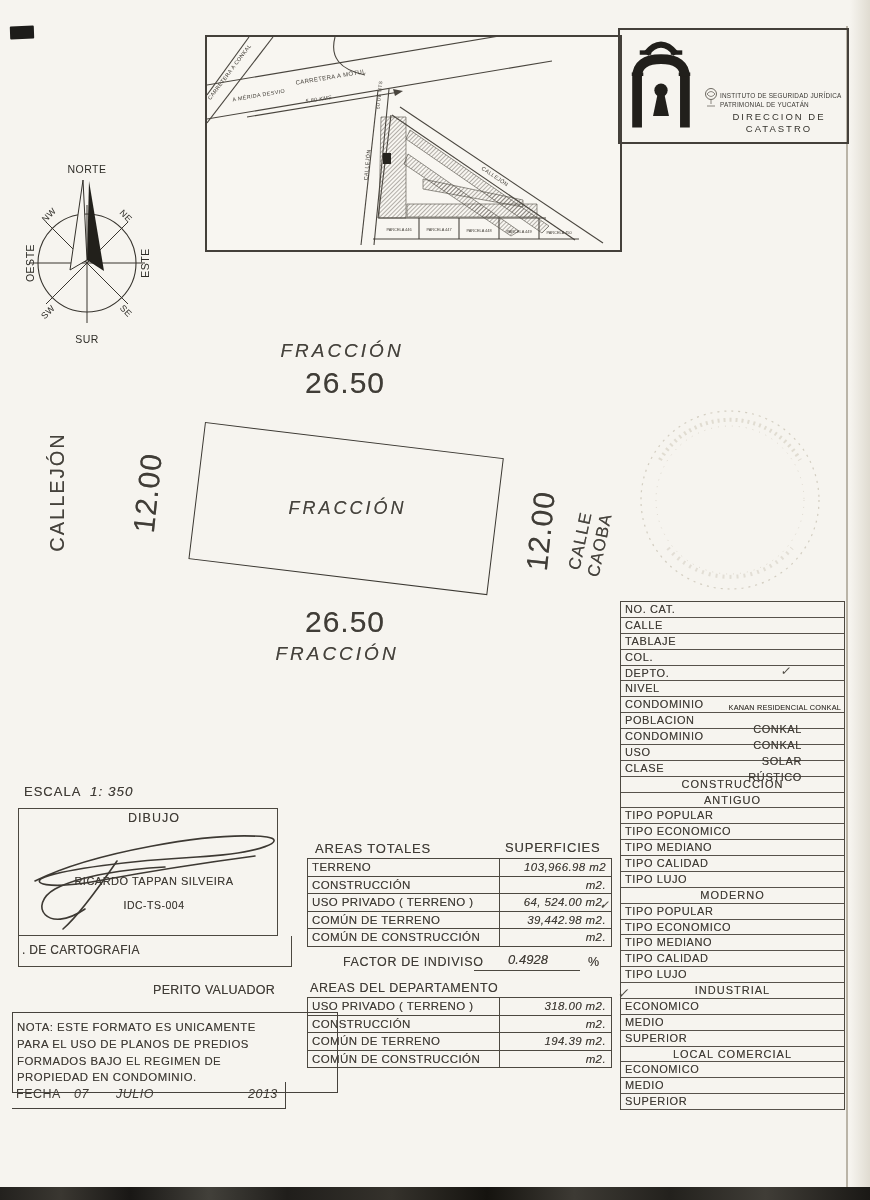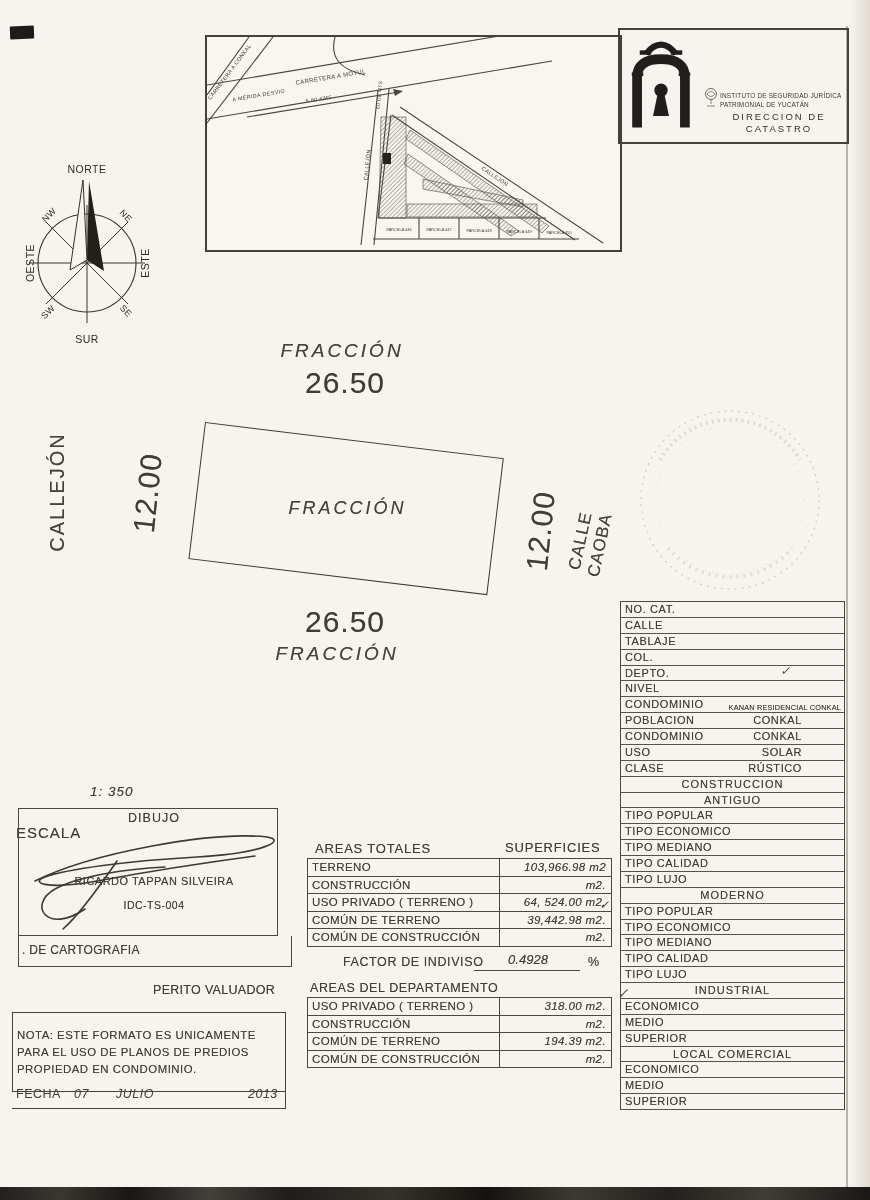--- a/index.html
+++ b/index.html
@@ -20,38 +20,38 @@
   
   .plot-rect{left:205px; top:422px; width:299px; height:136px; border:1.8px solid #3b3832; transform:rotate(6.9deg); transform-origin:top left;}
   .lab-center{display:flex; align-items:center; justify-content:center; text-align:center;}
   .fraccion{font-size:19px; letter-spacing:3px; color:#45423c;font-style:italic;}
   .dim{font-size:30px; letter-spacing:1px; color:#403d37;}
   .street{color:#45423c;}
   
   .cat-table{left:620px; top:601px; width:223px; border:1.5px solid #4c4840; border-bottom:none; background:transparent;}
   .cat-row{position:relative; height:15.88px; border-bottom:1.3px solid #57524b; font-size:11px; line-height:15px; padding-left:4px; letter-spacing:.6px; box-sizing:border-box;}
   .cat-head{text-align:center; padding-left:0; letter-spacing:1px;}
-  .cat-val{position:absolute; right:42px; top:0;}
+  .cat-val{position:absolute; right:42px; top:9px;}
   .cat-val.small{font-size:7.3px; right:3px; letter-spacing:.2px; top:3px;}
   .checkmark{color:#4f4b44; font-size:12px;}
   .cat-check{position:absolute; right:52px; top:-2px; transform:skewX(-12deg);}
   
   .ar-head{font-size:13px; letter-spacing:.8px;}
   .ar-table{border:1.4px solid #4c4840; border-bottom:none;}
   .ar-row{display:flex; height:17.6px; border-bottom:1.4px solid #4c4840; box-sizing:border-box;}
   .ar-label{flex:0 0 192px; border-right:1.4px solid #4c4840; font-size:11.5px; line-height:16px; padding-left:4px; letter-spacing:.4px; box-sizing:border-box; white-space:nowrap; overflow:hidden;}
   .ar-val{flex:1; text-align:right; font-style:italic; font-size:11.5px; line-height:16px; padding-right:5px; letter-spacing:.4px;}
   .small-title{font-size:12.5px; letter-spacing:.6px;}
   
   .hline{border-top:1.5px solid #4c4840; height:0;}
   .dibujo-box{left:18px; top:808px; width:260px; height:128px; border:1.5px solid #4c4840; box-sizing:border-box;}
   .cargo-box{left:18px; top:936px; width:274px; height:31px; border:1.5px solid #4c4840; border-top:none; box-sizing:border-box; display:flex;}
   .cargo-left{flex:0 0 122px; font-size:12px; line-height:28px; padding-left:3px; letter-spacing:.3px;}
   .cargo-right{flex:1; border-left:1.5px solid #4c4840; font-size:12.5px; line-height:28px; padding-left:8px; letter-spacing:.3px;margin-top:40px;}
-  .nota-box{left:12px; top:1012px; width:274px; border:1.6px solid #46423c; box-sizing:border-box; padding:14px 4px;}
+  .nota-box{left:12px; top:1012px; width:326px; border:1.6px solid #46423c; box-sizing:border-box; padding:6px 4px;}
   .nota-line{font-size:11.4px; line-height:16.8px; letter-spacing:.5px; white-space:nowrap;}
   .fecha-box{left:12px; top:1082px; width:274px; height:27px; border-right:1.6px solid #46423c; border-bottom:1.6px solid #46423c; box-sizing:border-box;}
   .fecha-box span{position:absolute; top:5px; font-size:12.5px; letter-spacing:.5px;}
   .ital{font-style:italic;}
   
   .edge-line{left:846px; top:26px; width:1.5px; height:1162px; background:#bab4a7;}
   .edge-shade{left:850px; top:0; width:20px; height:1200px; background:linear-gradient(90deg, rgba(210,205,192,0), rgba(205,199,184,.55));}
   .corner-blob{left:10px; top:26px; width:24px; height:13px; background:#1d1c1a; transform:rotate(-2deg); border-radius:1px;}
   .bottom-strip{left:0; top:1187px; width:870px; height:13px;
     background:linear-gradient(90deg,#23211e 0%,#3a3731 7%,#191715 15%,#42403a 24%,#201e1b 33%,#35322c 45%,#15130f 56%,#3d3a34 66%,#23211d 77%,#403d37 88%,#1a1815 100%);}
@@ -223,21 +223,21 @@
       <div class="cat-row cat-head"><span class="cat-label scan-text">INDUSTRIAL</span></div>
       <div class="cat-row"><span class="cat-label scan-text">ECONOMICO</span></div>
       <div class="cat-row"><span class="cat-label scan-text">MEDIO</span></div>
       <div class="cat-row"><span class="cat-label scan-text">SUPERIOR</span></div>
       <div class="cat-row cat-head"><span class="cat-label scan-text">LOCAL  COMERCIAL</span></div>
       <div class="cat-row"><span class="cat-label scan-text">ECONOMICO</span></div>
       <div class="cat-row"><span class="cat-label scan-text">MEDIO</span></div>
       <div class="cat-row"><span class="cat-label scan-text">SUPERIOR</span></div>
     </div>
 
-  <div class="abs scan-text" style="left:16px; top:784px; font-size:15px; letter-spacing:1px;margin-top:40px;">ESCALA</div>
+  <div class="abs scan-text" style="left:24px; top:784px; font-size:13px; letter-spacing:1px;">ESCALA</div>
   <div class="abs scan-text ital" style="left:90px; top:784px; font-size:13.5px; letter-spacing:1px;">1: 350</div>
 
   <div class="abs dibujo-box">
     <div class="abs scan-text" style="left:0; top:2px; width:270px; text-align:center; font-size:12.5px; letter-spacing:1px;">DIBUJO</div>
     <div class="abs scan-text" style="left:0; top:66px; width:270px; text-align:center; font-size:11px; letter-spacing:.5px;">RICARDO TAPPAN SILVEIRA</div>
     <div class="abs scan-text" style="left:0; top:90px; width:270px; text-align:center; font-size:10.5px; letter-spacing:.5px;">IDC-TS-004</div>
     <svg class="abs" style="left:2px; top:8px;" width="265" height="118" viewBox="0 0 265 118">
       <g stroke="#3d3933" stroke-width="1.6" fill="none" stroke-linecap="round">
         <path d="M14,64 C70,36 190,14 246,20 C266,23 244,36 176,40 C106,44 46,52 24,60 C8,66 26,73 76,64 C146,51 204,43 234,39"></path>
         <path d="M64,92 C26,118 6,88 34,72 C60,58 108,52 144,50"></path>
@@ -300,20 +300,21 @@
         <span class="ar-val scan-text">m2.</span>
       </div>
     </div>
   <div class="abs checkmark" style="left:618px; top:985px; font-size:14px; transform:skewX(-12deg);">✓</div>
   <div class="abs checkmark" style="left:600px; top:898px; font-size:12px; transform:skewX(-12deg);">✓</div>
 
   <div class="abs nota-box">
     <div>
         <div class="nota-line scan-text">NOTA: ESTE FORMATO ES UNICAMENTE</div>
         <div class="nota-line scan-text">PARA  EL USO DE PLANOS DE  PREDIOS</div>
+        <div class="nota-line scan-text">FORMADOS  BAJO  EL  REGIMEN  DE</div>
         <div class="nota-line scan-text">PROPIEDAD  EN  CONDOMINIO.</div>
       </div>
   </div>
   <div class="abs fecha-box">
     <span style="left:4px;">FECHA</span>
     <span class="ital" style="left:62px;">07</span>
     <span class="ital" style="left:104px;">JULIO</span>
     <span class="ital" style="left:236px;font-style:italic;">2013</span>
   </div>
 

